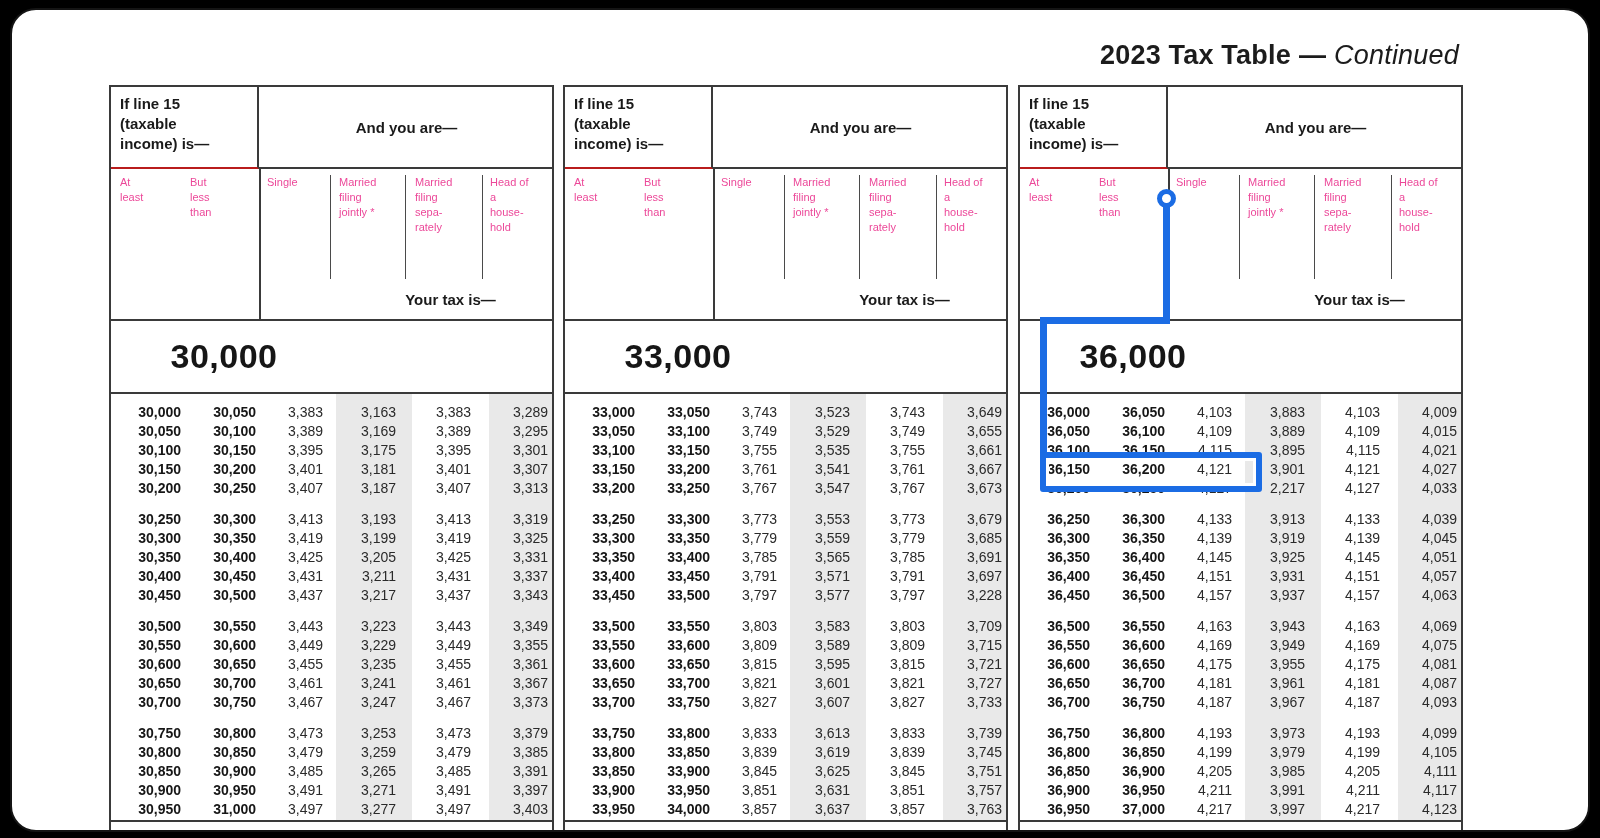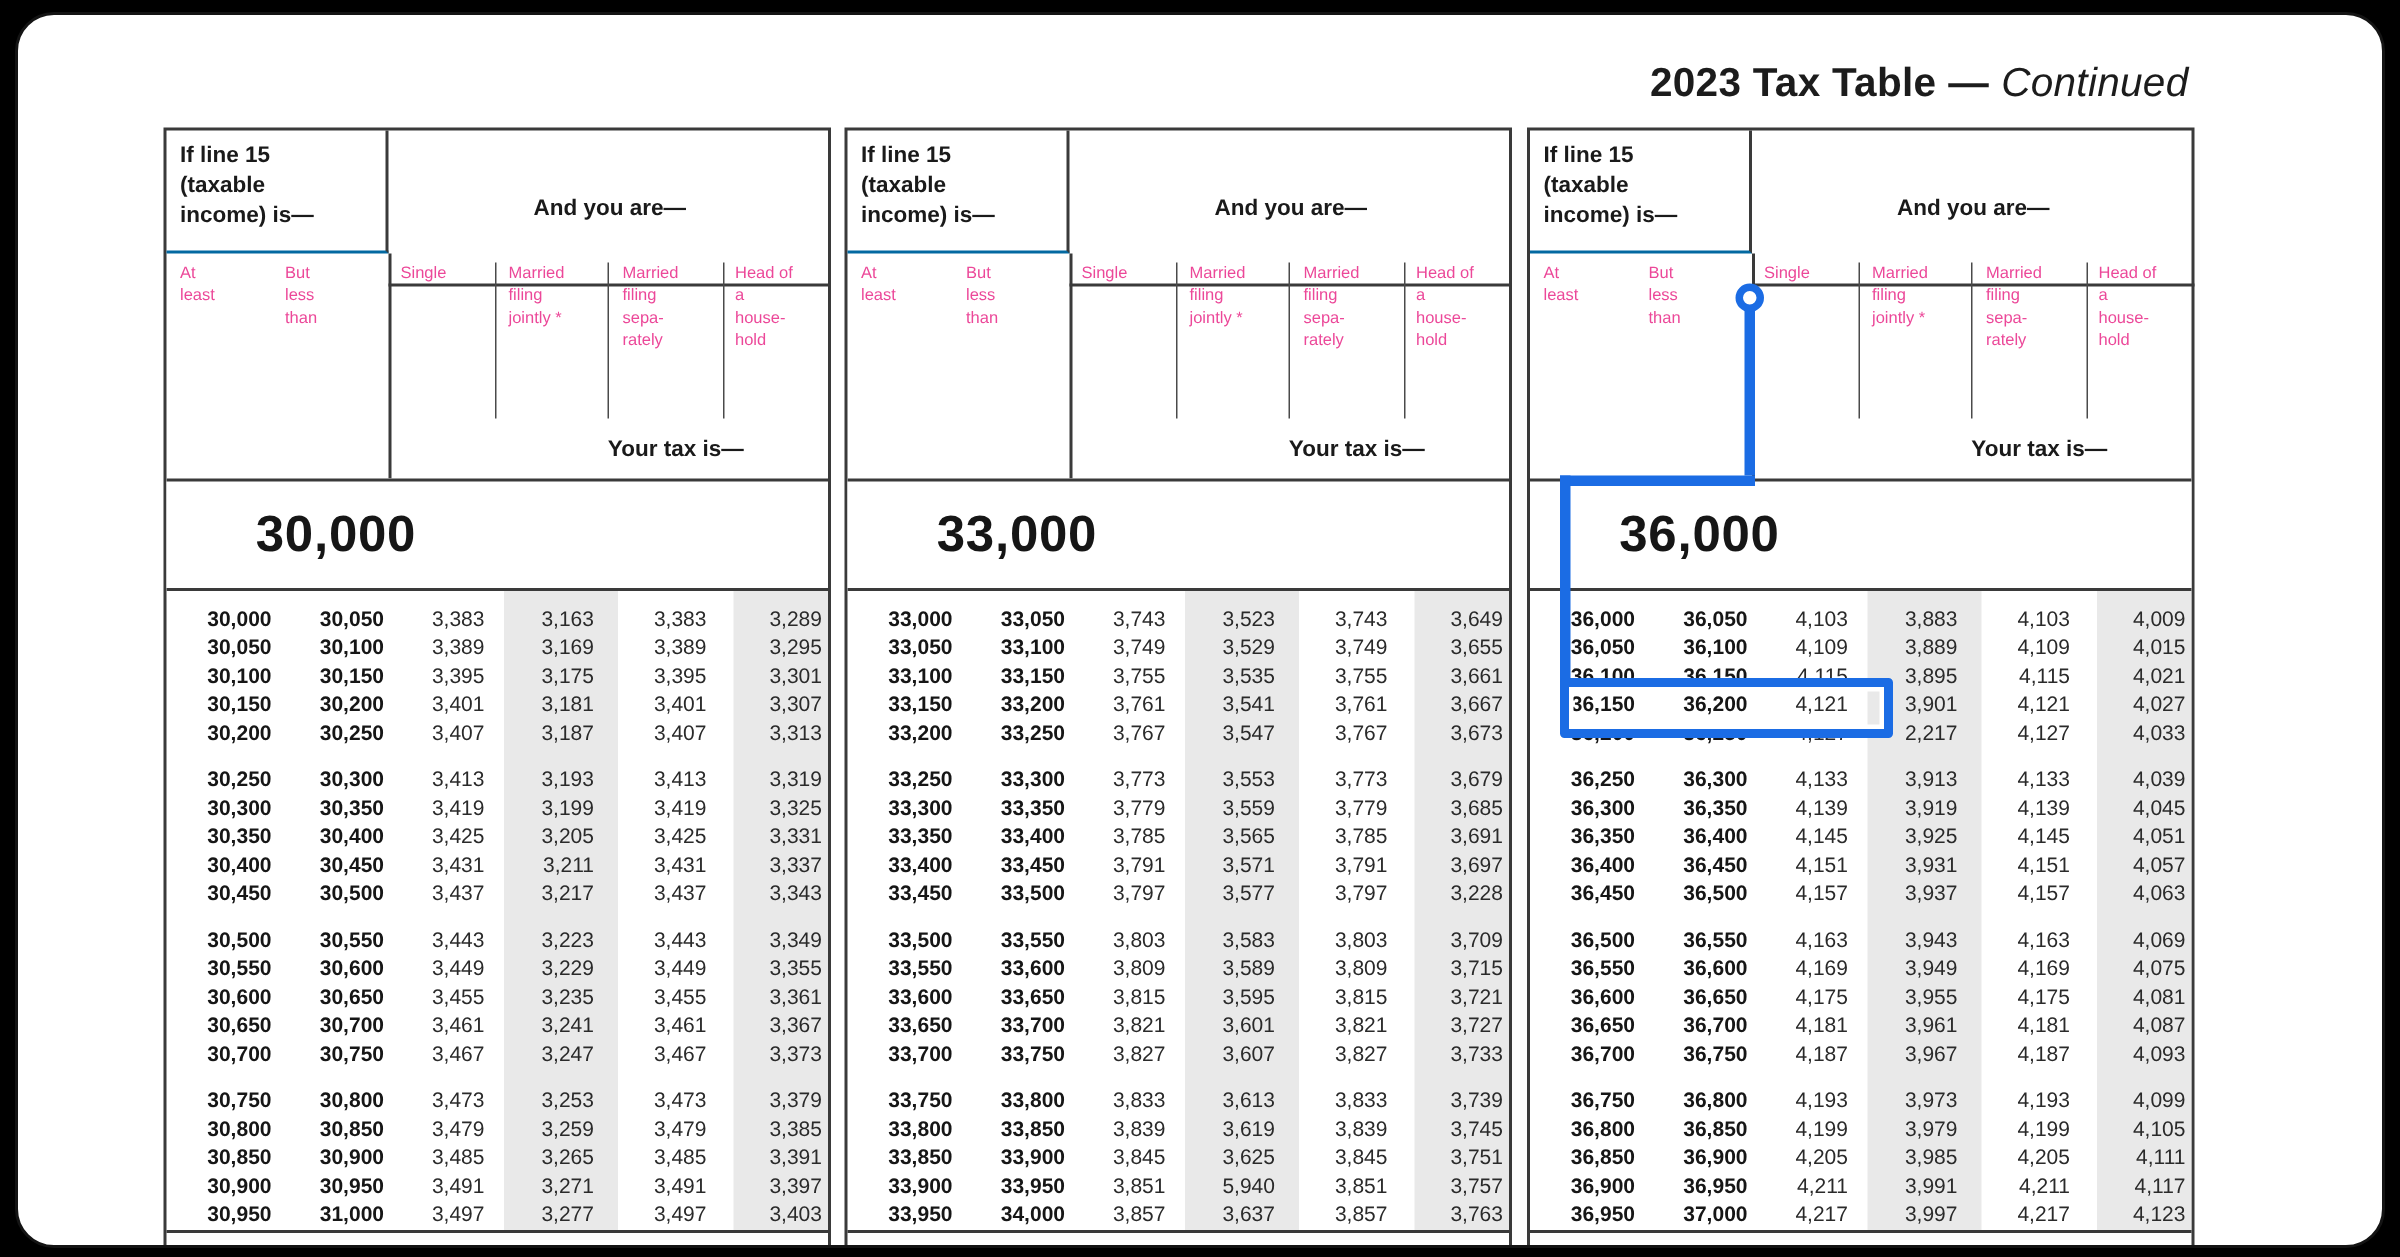--- a/index.html
+++ b/index.html
@@ -9,23 +9,23 @@
         border:2px solid #141414;border-radius:26px;overflow:hidden;box-sizing:border-box;}
   
   .title{position:absolute;top:30px;right:129px;font-size:27px;font-weight:700;color:#1c1c1c;
          letter-spacing:.2px;white-space:nowrap;}
   .title .dash{margin:0 8px;}
   .title .cont{font-style:italic;font-weight:400;}
   
   .taxtable{position:absolute;top:75px;width:445px;height:764px;border:2px solid #3a3a3a;
             box-sizing:border-box;background:#fff;}
   .hdr-income{position:absolute;left:0;top:0;width:148px;height:82px;border-right:2px solid #3a3a3a;
-              border-bottom:2px solid #0369a1;box-sizing:border-box;padding:7px 6px 0 9px;
+              border-bottom:2px solid #b91c1c;box-sizing:border-box;padding:7px 6px 0 9px;
               font-size:15px;font-weight:700;line-height:1.33;white-space:pre-line;}
-  .hdr-andyouare{position:absolute;left:148px;top:0;width:295px;height:104px;
+  .hdr-andyouare{position:absolute;left:148px;top:0;width:295px;height:82px;
                  border-bottom:2px solid #3a3a3a;box-sizing:border-box;display:flex;
                  align-items:center;justify-content:center;font-size:15px;font-weight:700;}
   .vline-main{position:absolute;left:148px;top:82px;width:0;height:150px;border-left:2px solid #3a3a3a;}
   .collabel{position:absolute;top:88px;font-size:11px;line-height:1.35;white-space:pre-line;color:#ec4899;}
   .collabel.at{left:9px;}
   .collabel.but{left:79px;}
   .collabel.single{left:156px;}
   .collabel.mfj{left:228px;}
   .collabel.mfs{left:304px;}
   .collabel.hoh{left:379px;}
@@ -455,21 +455,21 @@
                 <span class="c1">33,900</span>
                 <span class="c2">3,845</span>
                 <span class="c3">3,625</span>
                 <span class="c4">3,845</span>
                 <span class="c5">3,751</span>
               </div>
               <div class="row">
                 <span class="c0">33,900</span>
                 <span class="c1">33,950</span>
                 <span class="c2">3,851</span>
-                <span class="c3">5,940</span>
+                <span class="c3">3,631</span>
                 <span class="c4">3,851</span>
                 <span class="c5">3,757</span>
               </div>
               <div class="row">
                 <span class="c0">33,950</span>
                 <span class="c1">34,000</span>
                 <span class="c2">3,857</span>
                 <span class="c3">3,637</span>
                 <span class="c4">3,857</span>
                 <span class="c5">3,763</span>

